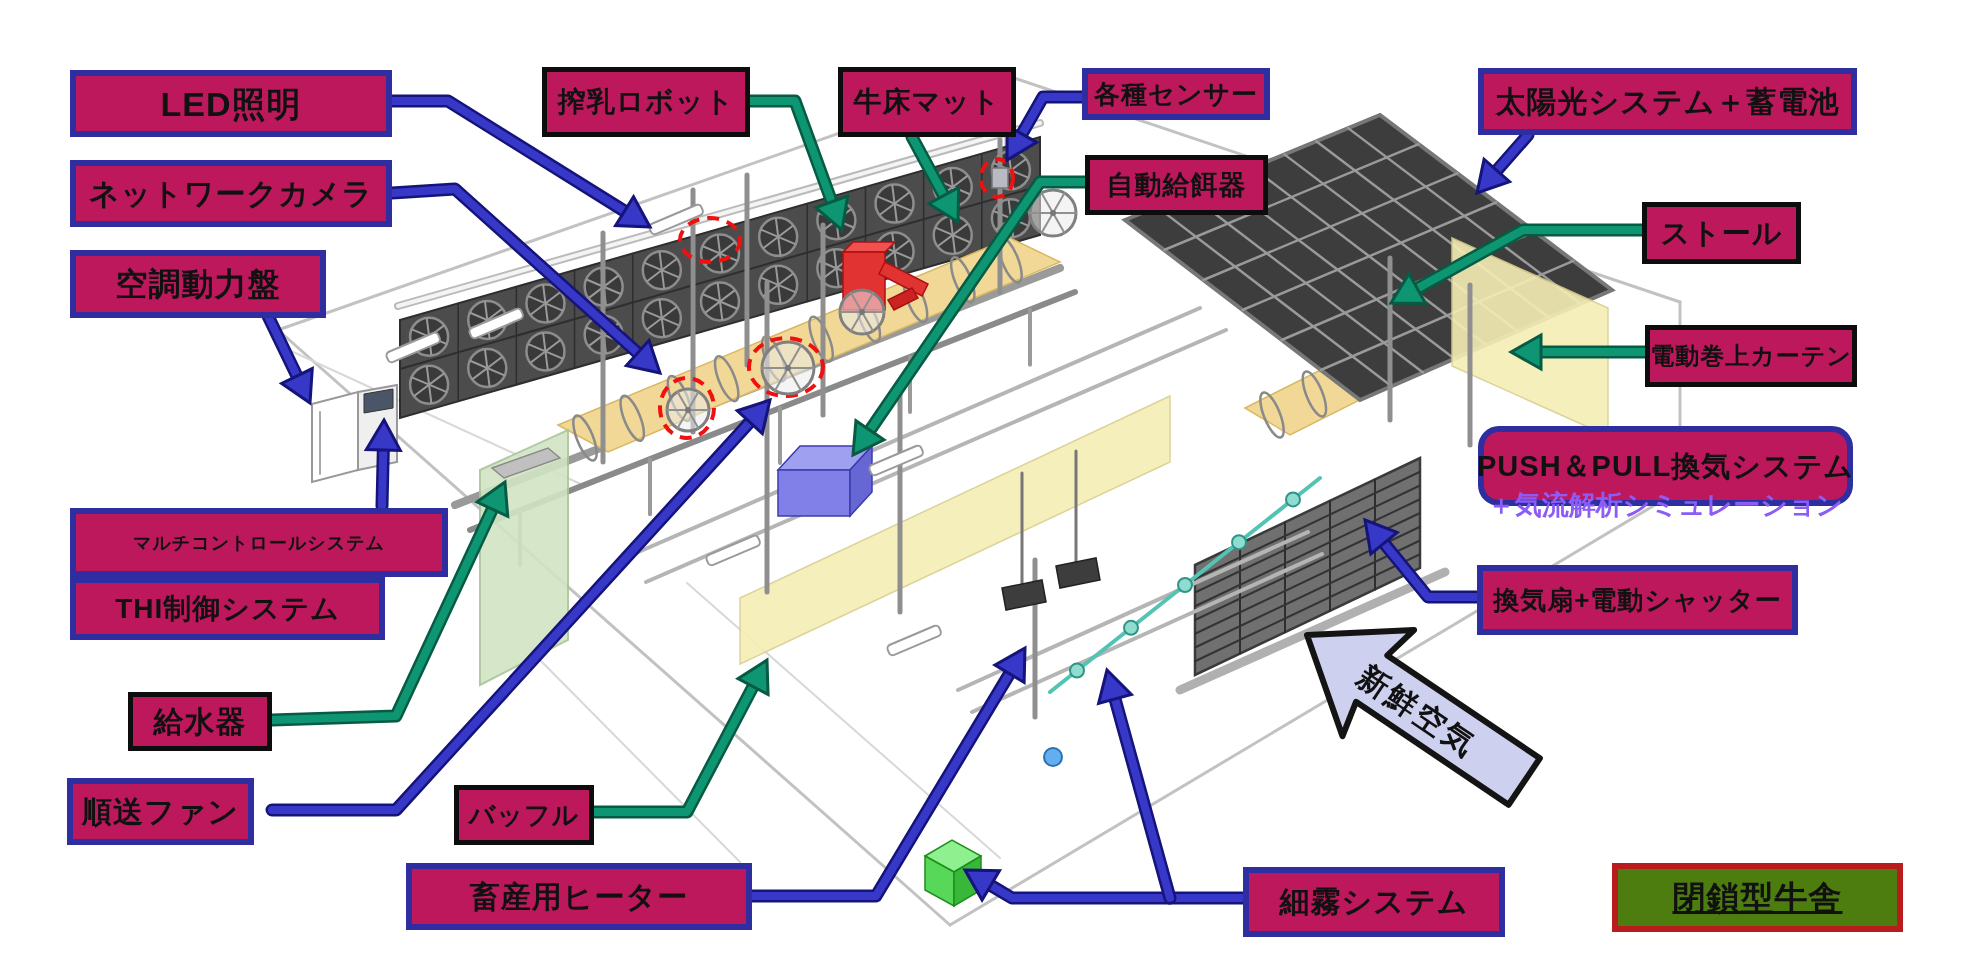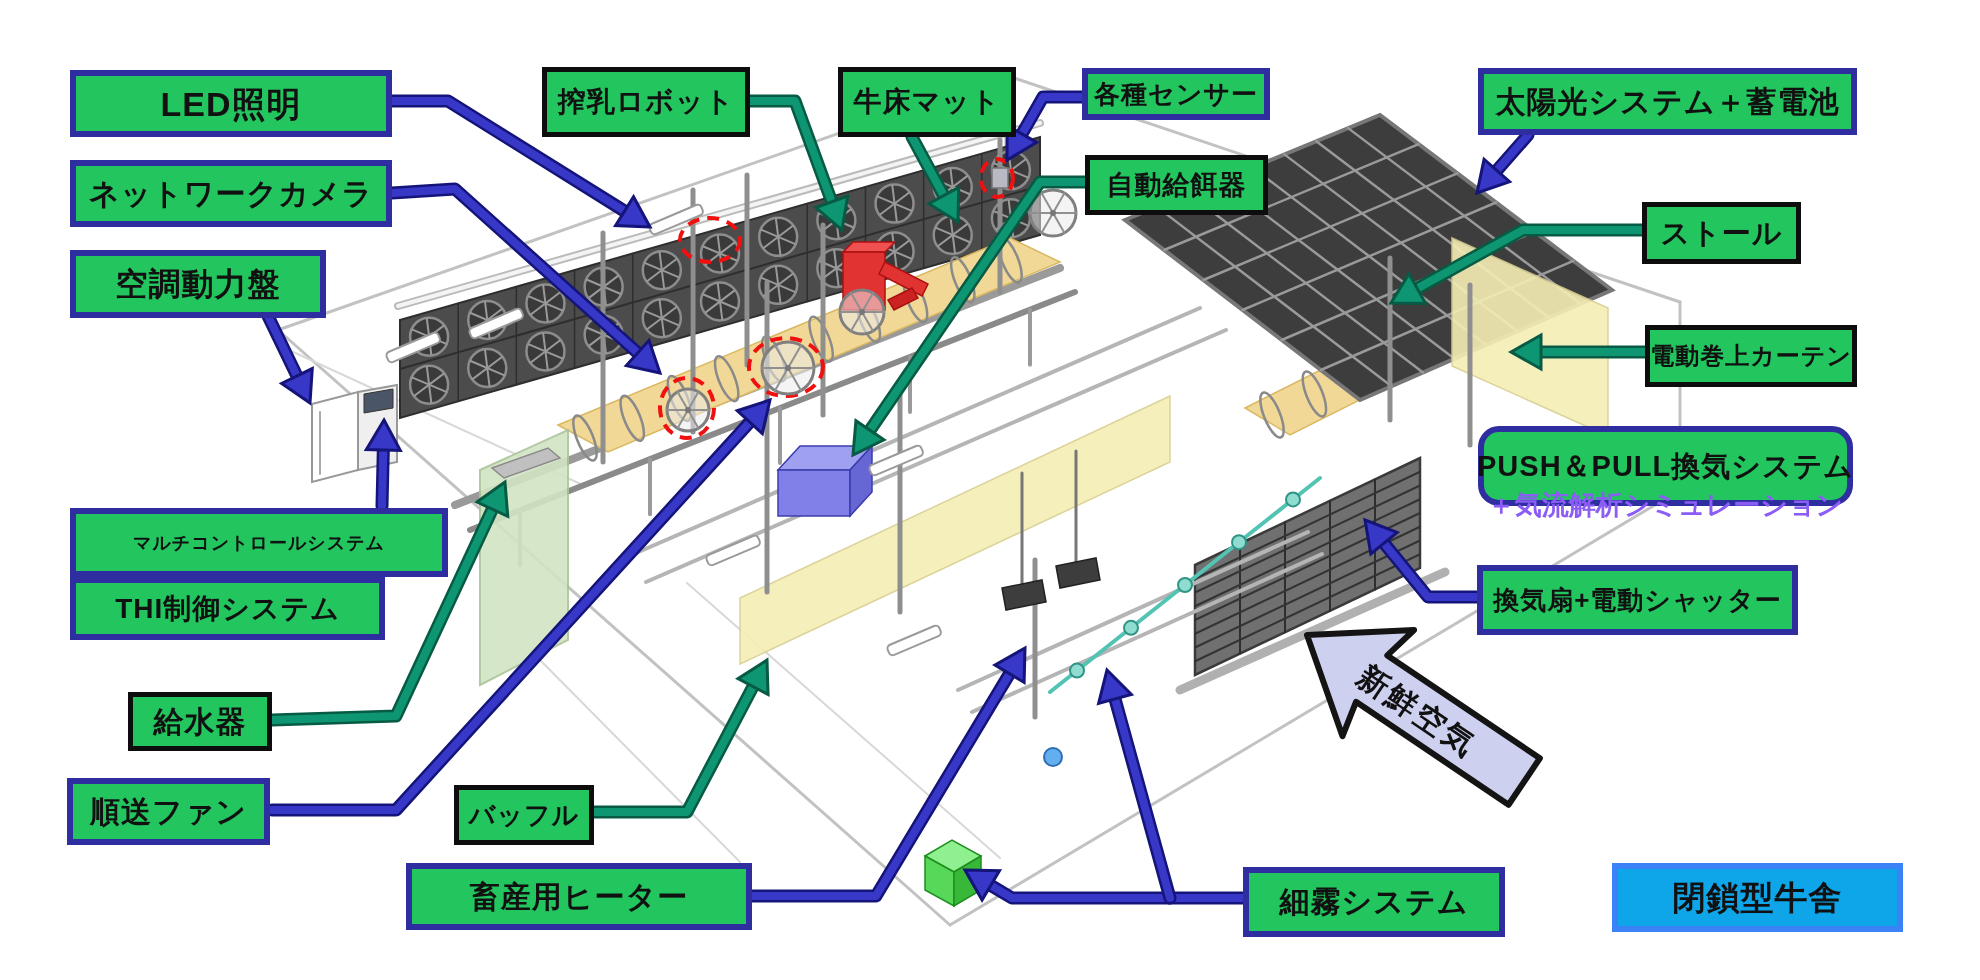--- a/index.html
+++ b/index.html
@@ -1,25 +1,25 @@
 <!DOCTYPE html>
 <html><head>
 <meta charset="utf-8">
 <style>
   html,body{margin:0;padding:0;background:#fff;}
   #stage{position:relative;width:1980px;height:980px;background:#ffffff;overflow:hidden;
          font-family:"Liberation Sans","DejaVu Sans",sans-serif;}
   #scene{position:absolute;left:0;top:0;z-index:1;}
   #labels{position:absolute;left:0;top:0;width:100%;height:100%;z-index:2;pointer-events:none;}
   .lbl{position:absolute;display:flex;align-items:center;justify-content:center;
-       background:#22c55e;font-weight:bold;color:#111;box-sizing:border-box;
+       background:#be185d;font-weight:bold;color:#111;box-sizing:border-box;
        letter-spacing:1px;white-space:nowrap;line-height:1;}
   .lbl.blue{border:6px solid #2e2ea0;}
   .lbl.black{border:5px solid #0d0d0d;}
-  .lbl.orange{border:6px solid #3b82f6;background:#0ea5e9;}
+  .lbl.orange{border:6px solid #b91c1c;background:#4d7c0f;text-decoration:underline;}
   .rednote{position:absolute;display:flex;align-items:center;justify-content:center;
        font-weight:bold;color:#8b5cf6;box-sizing:border-box;white-space:nowrap;}
 </style>
 </head>
 <body>
 
 <div id="stage">
   <svg id="scene" width="1980" height="980" viewBox="0 0 1980 980">
       <g>
         <line x1="278" y1="330" x2="1005" y2="75" stroke="#c2c2c2" stroke-width="3" stroke-linecap="round"></line>
@@ -397,21 +397,21 @@
         <path d="M534,812 L687,812 L753.0276070150213,686.5475466714595" fill="none" stroke="#0e9672" stroke-width="8" stroke-linejoin="round" stroke-linecap="round"></path>
         <polygon points="767,660 768.071216795515,694.4652360296141 737.9839972345276,678.6298573133049" fill="#0e9672" stroke="#075a43" stroke-width="3"></polygon>
       </g>
     </svg>
   <div id="labels">
       <div class="lbl blue" style="left: 70px; top: 70px; width: 322px; height: 67px; font-size: 34px;">LED照明</div>
       <div class="lbl blue" style="left: 70px; top: 160px; width: 322px; height: 67px; font-size: 30px;">ネットワークカメラ</div>
       <div class="lbl blue" style="left: 70px; top: 250px; width: 256px; height: 68px; font-size: 32px;">空調動力盤</div>
       <div class="lbl blue" style="left: 70px; top: 508px; width: 378px; height: 69px; font-size: 18px;">マルチコントロールシステム</div>
       <div class="lbl blue" style="left: 70px; top: 577px; width: 315px; height: 63px; font-size: 28px;">THI制御システム</div>
-      <div class="lbl blue" style="left: 67px; top: 778px; width: 203px; height: 67px; font-size: 30px;">順送ファン</div>
+      <div class="lbl blue" style="left: 67px; top: 778px; width: 187px; height: 67px; font-size: 30px;">順送ファン</div>
       <div class="lbl blue" style="left: 1082px; top: 68px; width: 188px; height: 52px; font-size: 26px;">各種センサー</div>
       <div class="lbl blue" style="left: 1478px; top: 68px; width: 379px; height: 67px; font-size: 30px;">太陽光システム＋蓄電池</div>
       <div class="lbl blue" style="left: 1478px; top: 426px; width: 375px; height: 80px; font-size: 29px; border-radius: 21px;">PUSH＆PULL換気システム</div>
       <div class="lbl blue" style="left: 1477px; top: 565px; width: 321px; height: 70px; font-size: 26px;">換気扇+電動シャッター</div>
       <div class="lbl blue" style="left: 406px; top: 863px; width: 346px; height: 67px; font-size: 30px;">畜産用ヒーター</div>
       <div class="lbl blue" style="left: 1243px; top: 867px; width: 262px; height: 70px; font-size: 30px;">細霧システム</div>
       <div class="lbl black" style="left: 838px; top: 67px; width: 178px; height: 70px; font-size: 28px;">牛床マット</div>
       <div class="lbl black" style="left: 542px; top: 67px; width: 208px; height: 70px; font-size: 28px;">搾乳ロボット</div>
       <div class="lbl black" style="left: 1085px; top: 155px; width: 183px; height: 60px; font-size: 27px;">自動給餌器</div>
       <div class="lbl black" style="left: 1642px; top: 202px; width: 159px; height: 62px; font-size: 29px; text-align: center;">ストール</div>

